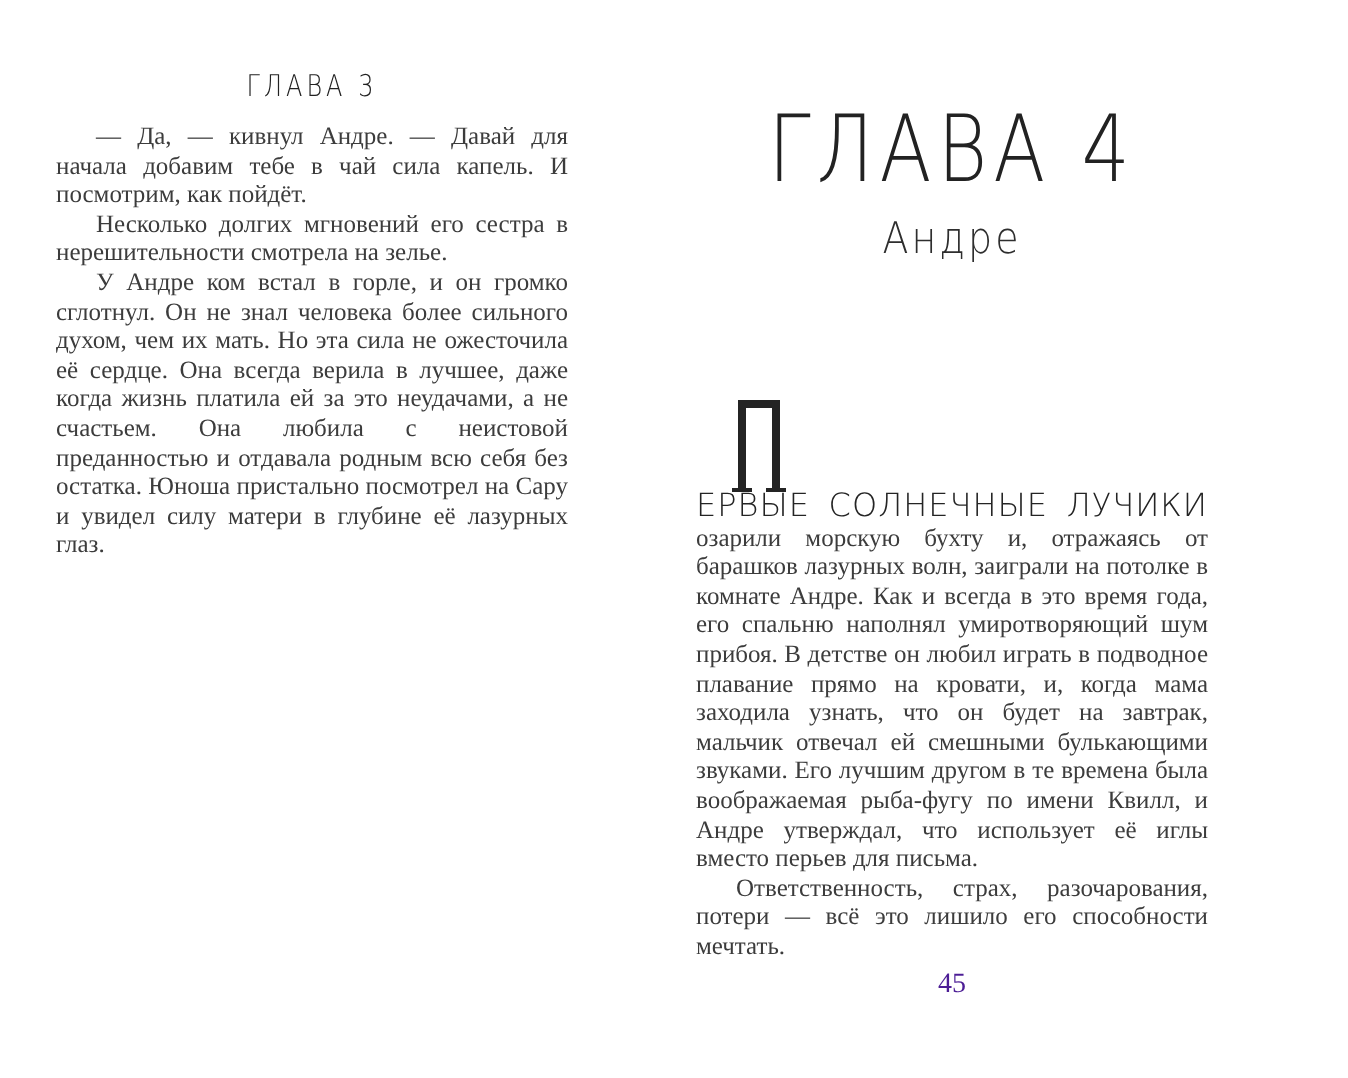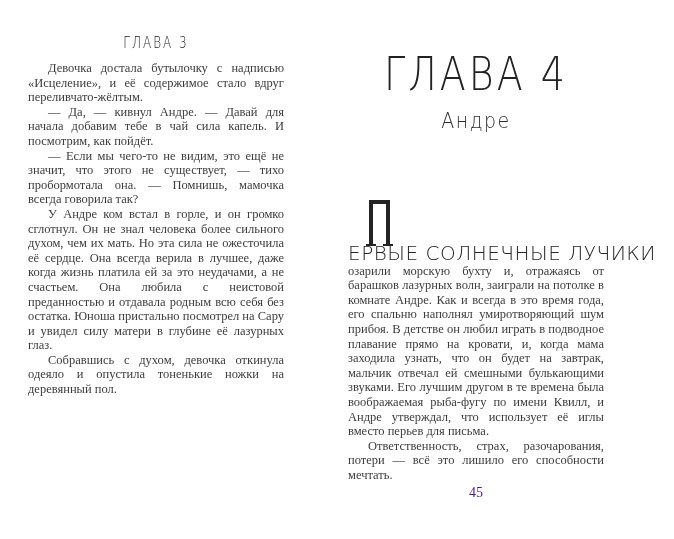--- a/index.html
+++ b/index.html
@@ -91,21 +91,21 @@
     width: 10px;
     height: 2px;
     background: #242424;
   }
   .dropcap::before { left: -7px; }
   .dropcap::after  { left: 10px; }
 
   .lead-caps {
     font-family: "DejaVu Sans", "Liberation Sans", sans-serif;
     font-weight: 200;
-    font-size: 20px;
+    font-size: 16px;
     letter-spacing: 0.5px;
     color: #242424;
     white-space: nowrap;
   }
 
   .page-number {
     position: absolute;
     left: 0;
     right: 0;
     top: 435px;
@@ -115,25 +115,23 @@
   }
 </style>
 </head>
 <body>
 
 <div class="spread">
 
   <section class="page left">
     <div class="running-head display-face">ГЛАВА 3</div>
     <div class="body">
-      <p>Девочка достала бутылочку с надписью «Исцеление», и её содержимое стало вдруг переливчато-жёлтым.</p>
       <p>— Да, — кивнул Андре. — Давай для начала добавим тебе в чай сила капель. И посмотрим, как пойдёт.</p>
-      <p>— Если мы чего-то не видим, это ещё не значит, что этого не существует, — тихо пробормотала она. — Помнишь, мамочка всегда говорила так?</p>
+      <p>Несколько долгих мгновений его сестра в нерешительности смотрела на зелье.</p>
       <p>У Андре ком встал в горле, и он громко сглотнул. Он не знал человека более сильного духом, чем их мать. Но эта сила не ожесточила её сердце. Она всегда верила в лучшее, даже когда жизнь платила ей за это неудачами, а не счастьем. Она любила с неистовой преданностью и отдавала родным всю себя без остатка. Юноша пристально посмотрел на Сару и увидел силу матери в глубине её лазурных глаз.</p>
-      <p>Собравшись с духом, девочка откинула одеяло и опустила тоненькие ножки на деревянный пол.</p>
     </div>
   </section>
 
   <section class="page right">
     <h1 class="chapter-title display-face">ГЛАВА 4</h1>
     <div class="chapter-subtitle display-face">Андре</div>
 
     <div class="body">
       <p class="opening">
         <span class="dropcap" aria-hidden="true"></span>

